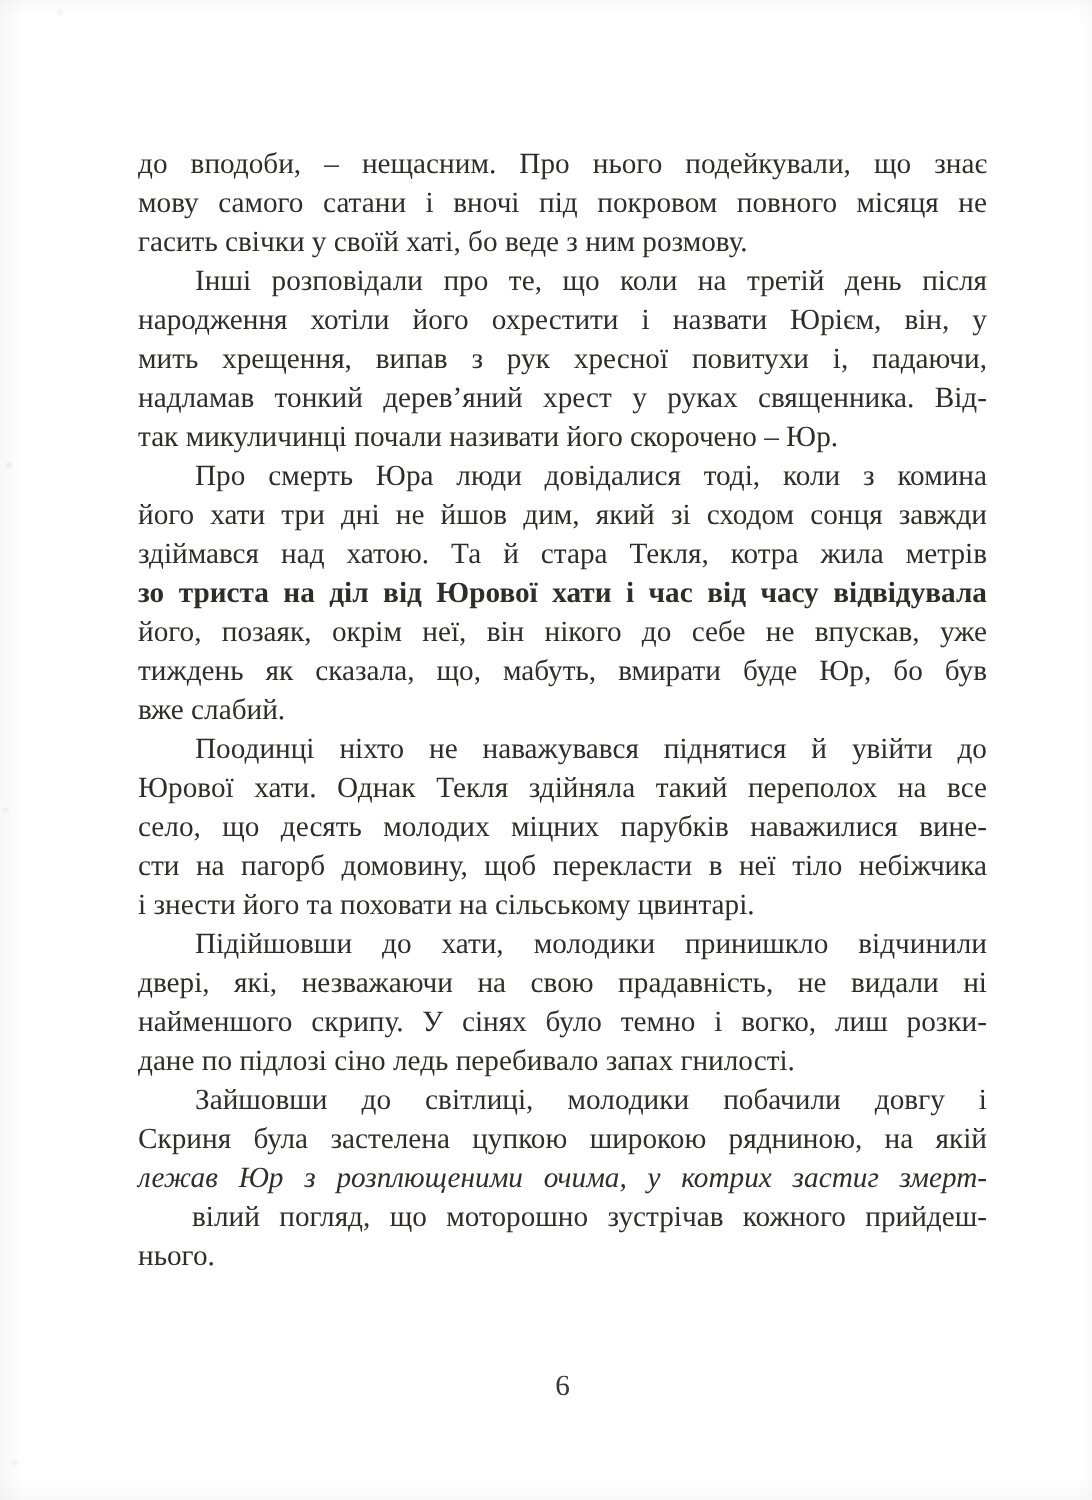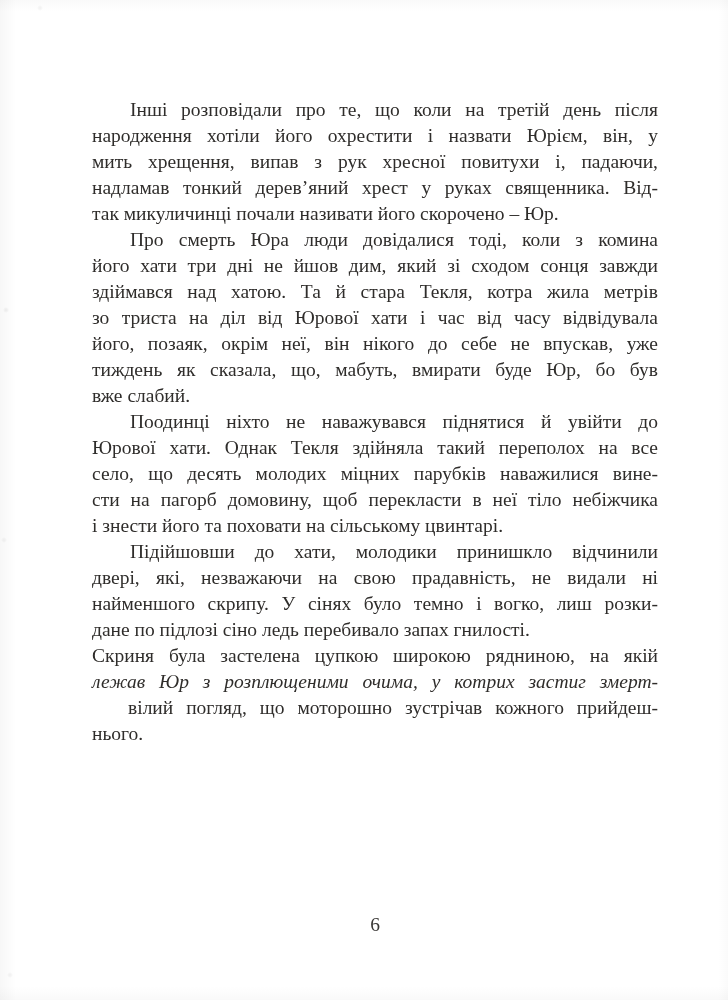--- a/index.html
+++ b/index.html
@@ -62,34 +62,39 @@
     color: #3a3836;
   }
 </style>
 </head>
 <body>
 
 <div class="scan-page">
 
   <div class="text-block">
 
+    <p class="para">
+      <span class="line" style="display: block;">до вподоби, – нещасним. Про нього подейкували, що знає</span>
+      <span class="line" style="display: block;">мову самого сатани і вночі під покровом повного місяця не</span>
+      <span class="line last" style="display: block;">гасить свічки у своїй хаті, бо веде з ним розмову.</span>
+    </p>
 
     <p class="para">
       <span class="line first-indent" style="display: block;">Інші розповідали про те, що коли на третій день після</span>
       <span class="line" style="display: block;">народження хотіли його охрестити і назвати Юрієм, він, у</span>
       <span class="line" style="display: block;">мить хрещення, випав з рук хресної повитухи і, падаючи,</span>
       <span class="line" style="display: block;">надламав тонкий дерев’яний хрест у руках священника. Від-</span>
       <span class="line last" style="display: block;">так микуличинці почали називати його скорочено – Юр.</span>
     </p>
 
     <p class="para">
       <span class="line first-indent" style="display: block;">Про смерть Юра люди довідалися тоді, коли з комина</span>
       <span class="line" style="display: block;">його хати три дні не йшов дим, який зі сходом сонця завжди</span>
       <span class="line" style="display: block;">здіймався над хатою. Та й стара Текля, котра жила метрів</span>
-      <span class="line" style="display: block;">зо триста на діл від Юрової хати і час від часу відвідувала</span>
+      <span class="line" style="display: block; font-weight: bold;">зо триста на діл від Юрової хати і час від часу відвідувала</span>
       <span class="line" style="display: block;">його, позаяк, окрім неї, він нікого до себе не впускав, уже</span>
       <span class="line" style="display: block;">тиждень як сказала, що, мабуть, вмирати буде Юр, бо був</span>
       <span class="line last" style="display: block;">вже слабий.</span>
     </p>
 
     <p class="para">
       <span class="line first-indent" style="display: block;">Поодинці ніхто не наважувався піднятися й увійти до</span>
       <span class="line" style="display: block;">Юрової хати. Однак Текля здійняла такий переполох на все</span>
       <span class="line" style="display: block;">село, що десять молодих міцних парубків наважилися вине-</span>
       <span class="line" style="display: block;">сти на пагорб домовину, щоб перекласти в неї тіло небіжчика</span>
@@ -97,20 +102,21 @@
     </p>
 
     <p class="para">
       <span class="line first-indent" style="display: block;">Підійшовши до хати, молодики принишкло відчинили</span>
       <span class="line" style="display: block;">двері, які, незважаючи на свою прадавність, не видали ні</span>
       <span class="line" style="display: block;">найменшого скрипу. У сінях було темно і вогко, лиш розки-</span>
       <span class="line last" style="display: block;">дане по підлозі сіно ледь перебивало запах гнилості.</span>
     </p>
 
     <p class="para">
+      <span class="line first-indent" style="display: block;">Зайшовши до світлиці, молодики побачили довгу і</span>
       <span class="line" style="display: block;">Скриня була застелена цупкою широкою рядниною, на якій</span>
       <span class="line" style="display: block; font-style: italic;">лежав Юр з розплющеними очима, у котрих застиг змерт-</span>
       <span class="line" style="display: block; margin-left: 36px;">вілий погляд, що моторошно зустрічав кожного прийдеш-</span>
       <span class="line last" style="display: block;">нього.</span>
     </p>
 
   </div>
 
   <div class="page-number">6</div>
 

